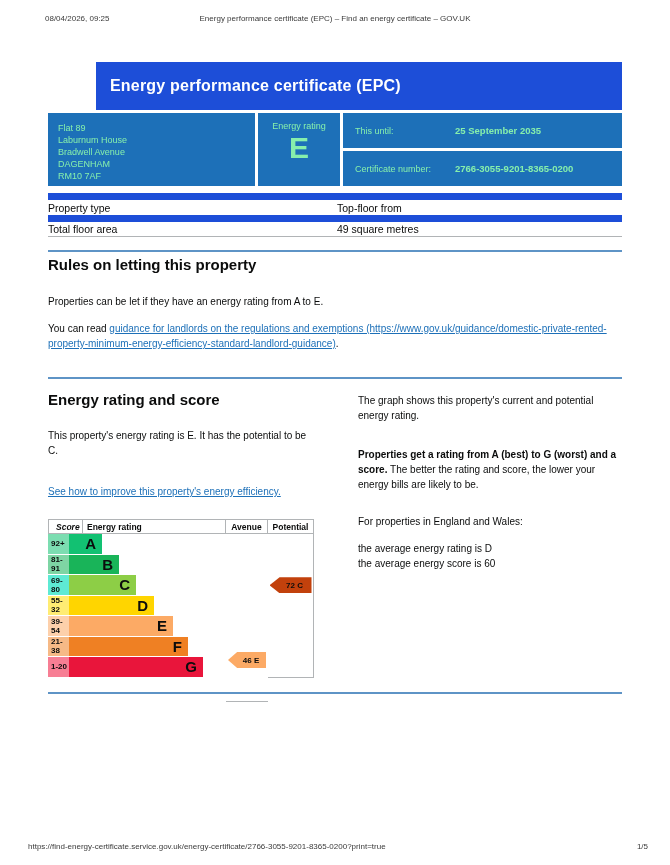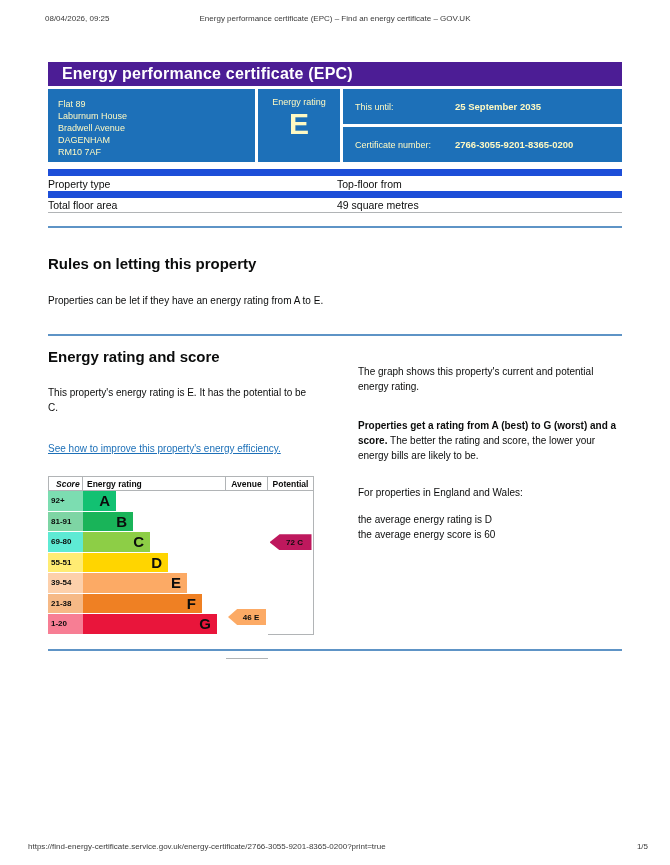--- a/index.html
+++ b/index.html
@@ -16,27 +16,27 @@
   .print-meta .dt { position:absolute; left:0; top:0;padding-left:17px; }
   .print-meta .ttl { position:absolute; left:0; right:0; top:0; text-align:center; }
   .print-footer {
     position:absolute; left:28px; right:22px; bottom:14px;
     font-size:8px; color:#3a3a3a; display:flex; justify-content:space-between;
   }
   .content { padding:62px 48px 0 48px; }
 
   
   .banner {
-    background:#4c1d95; color:#ffffff; height:24px;
+    background:#1d4ed8; color:#ffffff; height:48px;
     display:flex; align-items:center; padding:0 14px;
-    font-size:16px; font-weight:bold; letter-spacing:.2px;
-  }
-
-  
-  .summary { display:flex; gap:3px; margin-top:3px; height:73px; color:#fef9c3; }
+    font-size:16px; font-weight:bold; letter-spacing:.2px;margin-left:48px;
+  }
+
+  
+  .summary { display:flex; gap:3px; margin-top:3px; height:73px; color:#86efac; }
   .summary .panel { background:#1d70b8; }
   .addr { width:207px; padding:9px 10px; font-size:9px; line-height:12px; }
   .addr span { display:block; }
   .rating-panel {
     width:82px; display:flex; flex-direction:column; align-items:center;
     padding-top:8px; font-size:9px;
   }
   .rating-panel .big {
     font-size:30px; font-weight:bold; line-height:30px; margin-top:2px;
   }
@@ -53,47 +53,47 @@
   }
   .facts .frow:last-child { border-bottom:1px solid #b1b4b6; }
   .facts .fl { width:289px; }
 
   .blue-rule { border:none; border-top:2px solid #5e94c6; height:0; }
   .rule-1 { margin-top:13px; }
   .rule-2 { margin-top:26px; }
   .rule-3 { margin-top:14px; }
 
   h2 { font-size:15px; font-weight:bold; color:#0b0c0c; }
-  .rules-h { margin-top:27px; }
+  .rules-h { margin-top:4px; }
   p.body { font-size:10px; line-height:15px; color:#0b0c0c; }
   .p-gap-lg { margin-top:21px; }
   .p-gap-md { margin-top:12px; }
   a.lnk { color:#1d70b8; text-decoration:underline; cursor:pointer; }
 
   
   .cols { margin-top:12px; display:flex; gap:44px; }
   .col-left { width:266px; }
   .col-right { flex:1; }
   .col-left .para { margin-top:20px; }
   .col-left .linkp { margin-top:26px; }
-  .col-right .rp1 { margin-top:16px; }
+  .col-right .rp1 { margin-top:2px; }
   .col-right .rp2 { margin-top:24px; }
   .col-right .rp3 { margin-top:22px; }
   .col-right .rp4 { margin-top:12px; }
 
   
   .epc-chart { margin-top:20px; width:266px; font-size:8px; }
   .epc-hrow { display:flex; height:15px; font-weight:bold; font-size:8.5px; }
   .h-score { width:35px; border:1px solid #b1b4b6; display:flex; align-items:center; padding-left:7px;font-style:italic; }
   .h-energy { flex:1; border:1px solid #b1b4b6; border-left:none; display:flex; align-items:center; padding-left:4px; }
   .h-cur { width:42px; border:1px solid #b1b4b6; border-left:none; display:flex; align-items:center; justify-content:center; }
   .h-pot { width:46px; border:1px solid #b1b4b6; border-left:none; display:flex; align-items:center; justify-content:center; }
   .epc-row { display:flex; height:20.5px; }
   .c-score {
-    width:35px; font-weight:bold; font-size:8px; display:flex; align-items:center;
+    width:21px; font-weight:bold; font-size:8px; display:flex; align-items:center;
     padding-left:3px; border-bottom:1px solid #fff;
   }
   .c-bars { flex:1; position:relative; border-bottom:1px solid #fff; }
   .c-bar {
     height:100%; display:flex; align-items:center; justify-content:flex-end;
     padding-right:6px; font-weight:bold; font-size:15px; color:#0b0c0c;
   }
   .c-cur, .c-pot {
     display:flex; align-items:center; justify-content:center;
   }
@@ -154,20 +154,23 @@
     <div class="frow">
       <span class="fl">Total floor area</span>
       <span class="fv">49 square metres</span>
     </div>
   </div>
 
   <hr class="blue-rule rule-1">
 
   <h2 class="rules-h">Rules on letting this property</h2>
   <p class="body p-gap-lg">Properties can be let if they have an energy rating from A to E.</p>
+  <p class="body p-gap-md">
+    <span>You can read </span><a class="lnk">guidance for landlords on the regulations and exemptions (https://www.gov.uk/guidance/domestic-private-rented-property-minimum-energy-efficiency-standard-landlord-guidance)</a><span>.</span>
+  </p>
 
   <hr class="blue-rule rule-2">
 
   <div class="cols">
     <div class="col-left">
       <h2>Energy rating and score</h2>
       <p class="body para">This property's energy rating is E. It has the potential to be C.</p>
       <p class="body linkp">
         <a class="lnk">See how to improve this property's energy efficiency.</a>
       </p>
@@ -196,25 +199,25 @@
               <div class="c-cur"></div>
               <div class="c-pot"></div>
             </div>
             <div class="epc-row">
               <div class="c-score" style="background: #5eead4;">69-80</div>
               <div class="c-bars">
                 <div class="c-bar" style="background: rgb(141, 206, 70); width: 67px;">C</div>
               </div>
               <div class="c-cur"></div>
               <div class="c-pot">
-                <span class="arrow arrow-pot" style="background: #be185d;">72  C</span>
-              </div>
-            </div>
-            <div class="epc-row">
-              <div class="c-score" style="background: rgb(255, 236, 115);">55-51</div>
+                <span class="arrow arrow-pot" style="background: #c2410c;">72  C</span>
+              </div>
+            </div>
+            <div class="epc-row">
+              <div class="c-score" style="background: rgb(255, 236, 115);">55-32</div>
               <div class="c-bars">
                 <div class="c-bar" style="background: rgb(255, 213, 0); width: 85px;">D</div>
               </div>
               <div class="c-cur"></div>
               <div class="c-pot"></div>
             </div>
             <div class="epc-row">
               <div class="c-score" style="background: rgb(253, 208, 171);">39-54</div>
               <div class="c-bars">
                 <div class="c-bar" style="background: rgb(252, 170, 101); width: 104px;">E</div>

